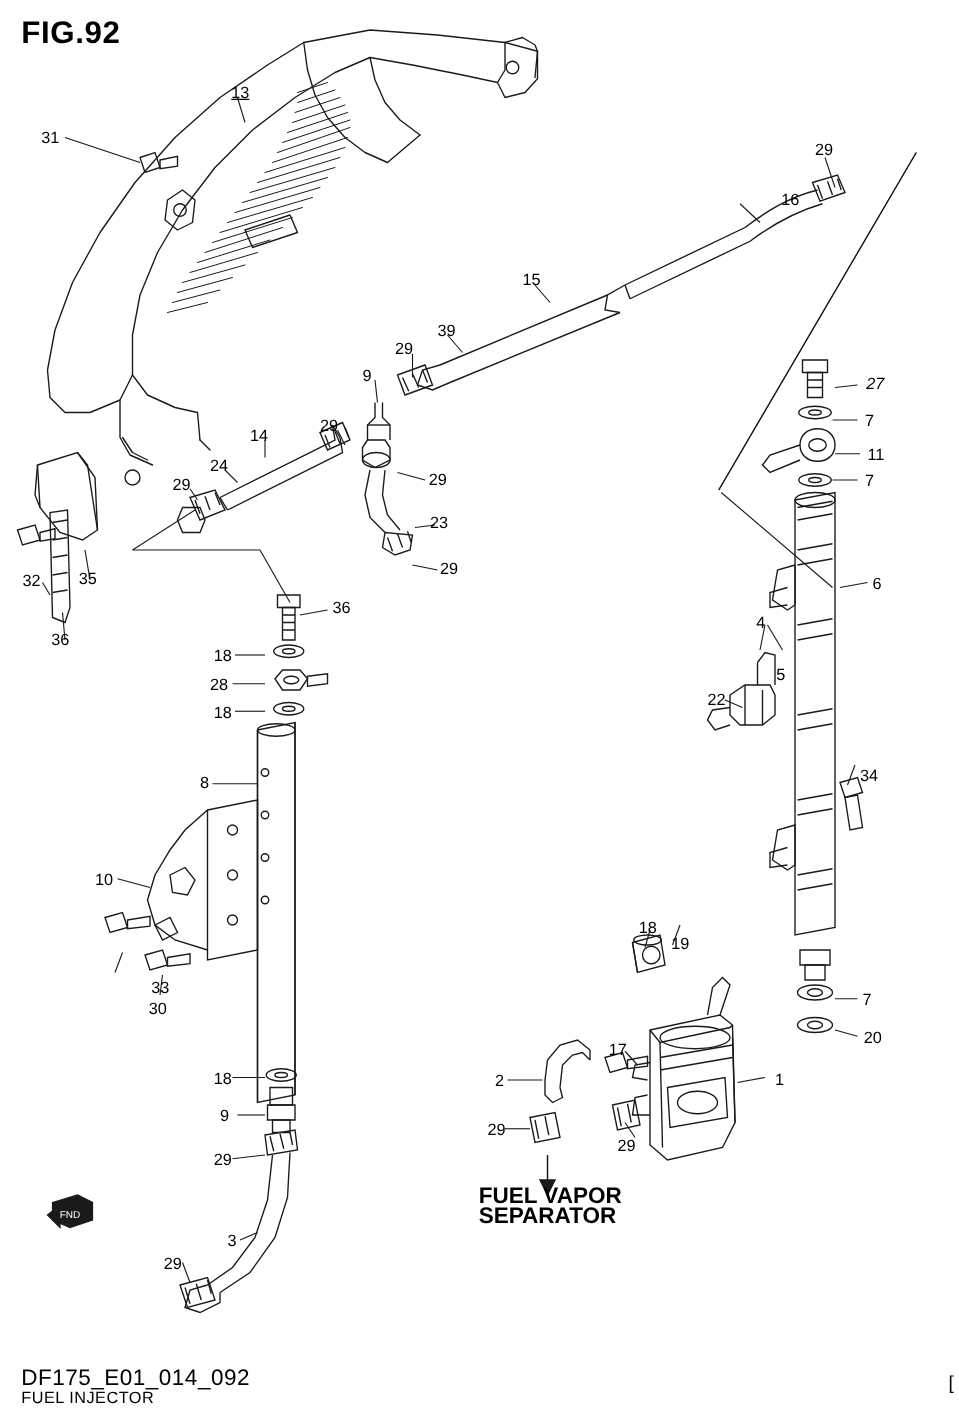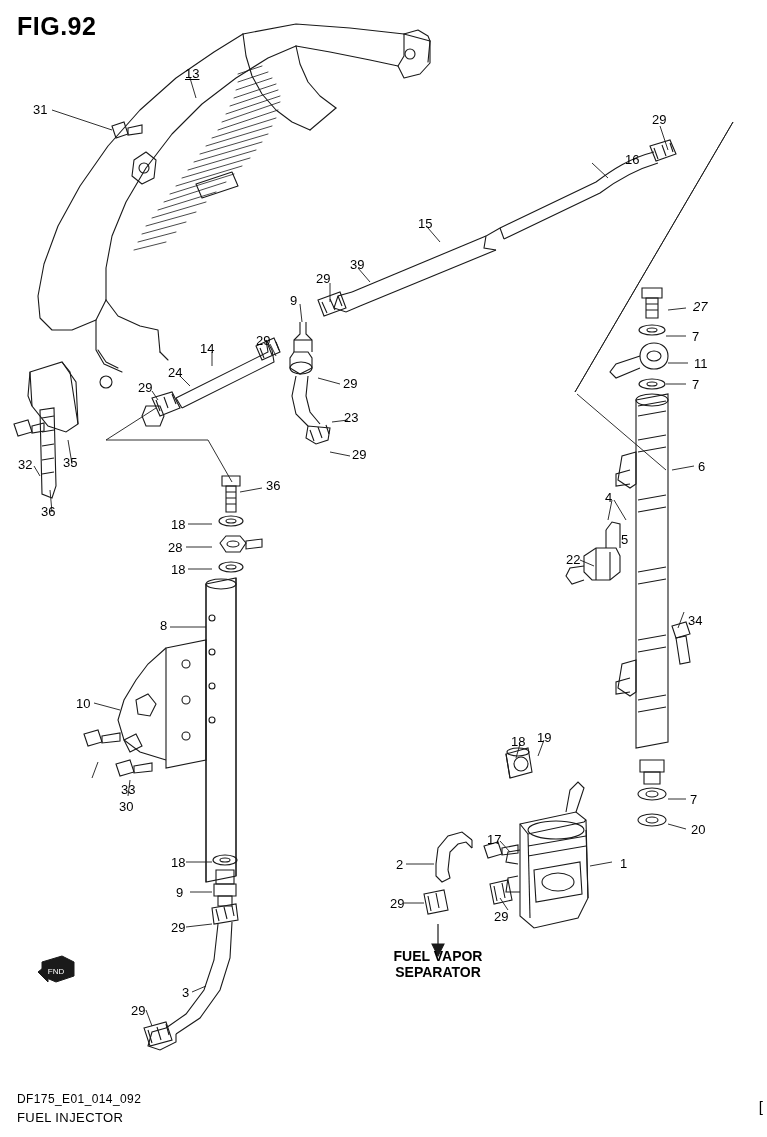--- a/index.html
+++ b/index.html
@@ -17,28 +17,28 @@
   }
   .callout{
     position:absolute;
     font-size:13px;
     line-height:13px;
     color:#000;
     white-space:nowrap;
   }
   .vapor-label{
     position:absolute;
-    font-size:14px;font-weight:bold;
+    font-size:18px;font-weight:bold;
     text-align:center;
     line-height:16px;
     white-space:nowrap;
   }
   .footer-code{
     position:absolute;left:17px;top:1092px;
-    font-size:12px;letter-spacing:0.4px;
+    font-size:18px;letter-spacing:0.4px;
   }
   .footer-name{
     position:absolute;left:17px;top:1110px;
     font-size:13px;letter-spacing:0.4px;
   }
   .corner-bracket{
     position:absolute;right:4px;top:1098px;
     font-size:15px;color:#000;
   }
   svg.art{position:absolute;left:0;top:0;width:767px;height:1137px;}
@@ -403,21 +403,21 @@
     <div class="callout" style="left: 621px; top: 533px;">5</div>
     <div class="callout" style="left: 168px; top: 541px;">28</div>
     <div class="callout" style="left: 566px; top: 553px;">22</div>
     <div class="callout" style="left: 171px; top: 563px;">18</div>
     <div class="callout" style="left: 688px; top: 603px; margin-top: 11px;">34</div>
     <div class="callout" style="left: 160px; top: 619px;">8</div>
     <div class="callout" style="left: 76px; top: 697px;">10</div>
     <div class="callout" style="left: 82px; top: 783px; margin-left: 39px;">33</div>
     <div class="callout" style="left: 119px; top: 800px;">30</div>
     <div class="callout" style="left: 511px; top: 735px;">18</div>
-    <div class="callout" style="left: 537px; top: 731px;">19</div>
+    <div class="callout" style="left: 537px; top: 748px;">19</div>
     <div class="callout" style="left: 690px; top: 793px;">7</div>
     <div class="callout" style="left: 487px; top: 833px;">17</div>
     <div class="callout" style="left: 691px; top: 823px;">20</div>
     <div class="callout" style="left: 396px; top: 858px;">2</div>
     <div class="callout" style="left: 620px; top: 857px;">1</div>
     <div class="callout" style="left: 171px; top: 856px;">18</div>
     <div class="callout" style="left: 176px; top: 886px;">9</div>
     <div class="callout" style="left: 390px; top: 897px;">29</div>
     <div class="callout" style="left: 494px; top: 910px;">29</div>
     <div class="callout" style="left: 171px; top: 921px;">29</div>

